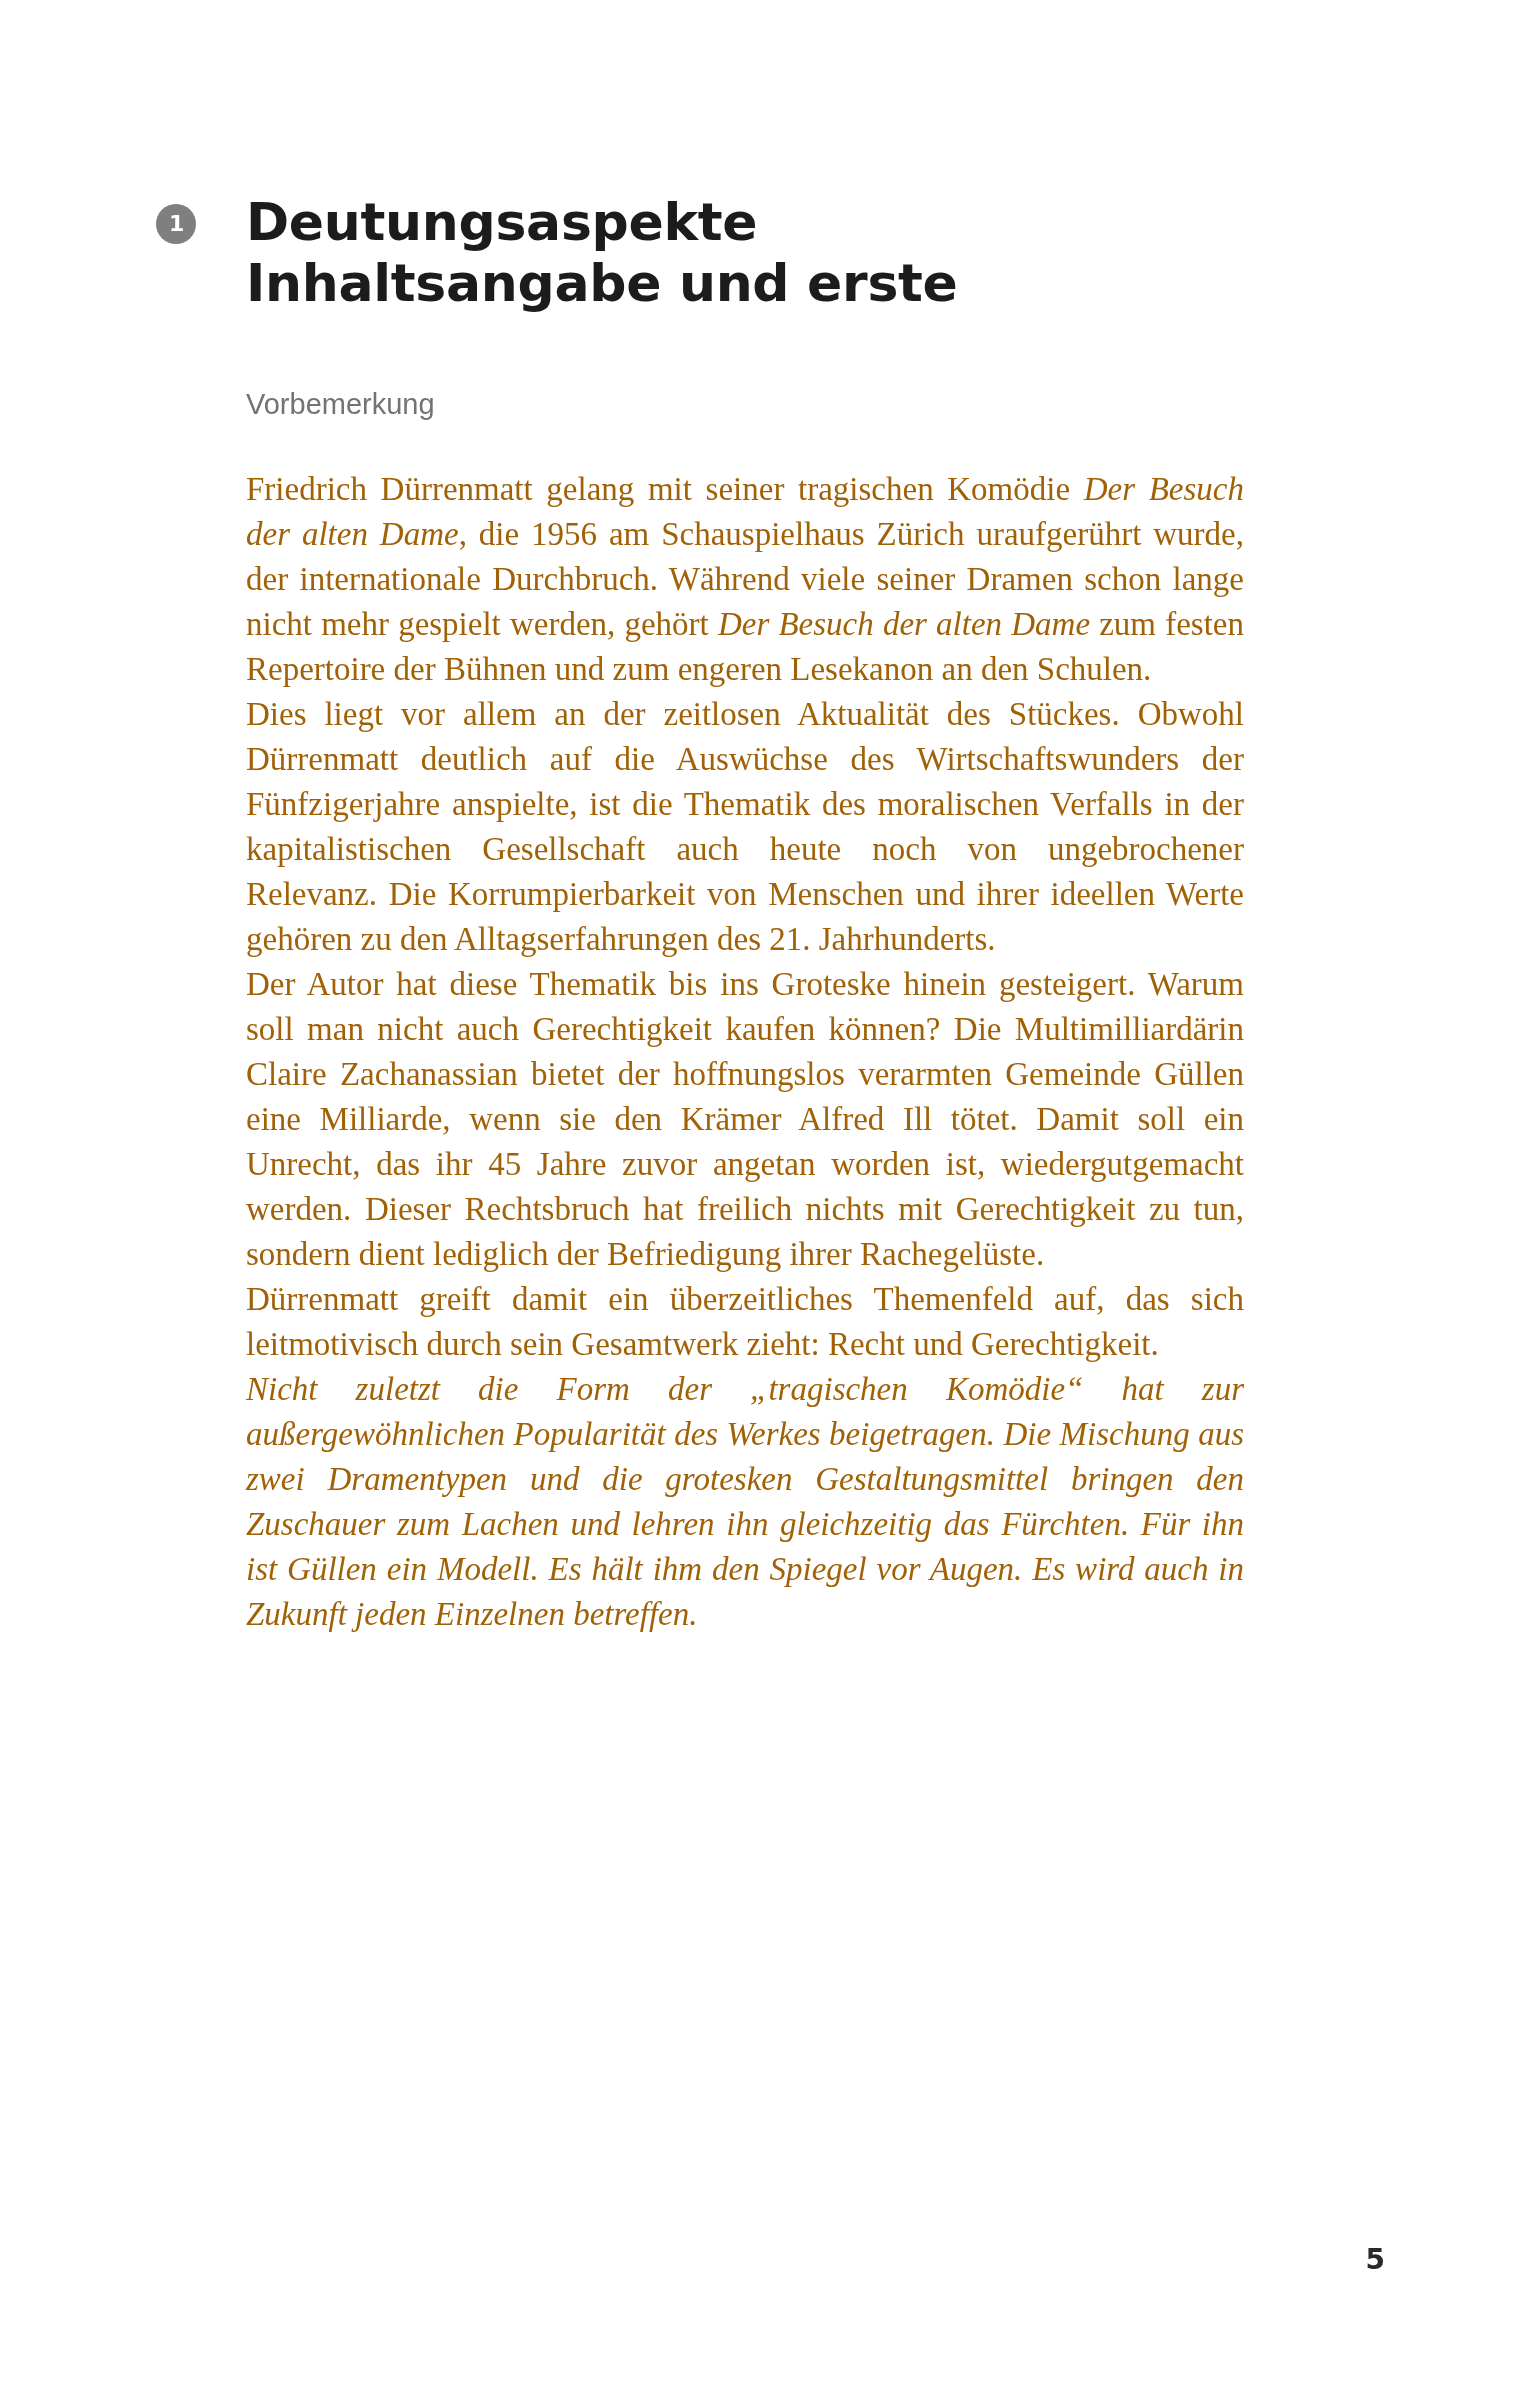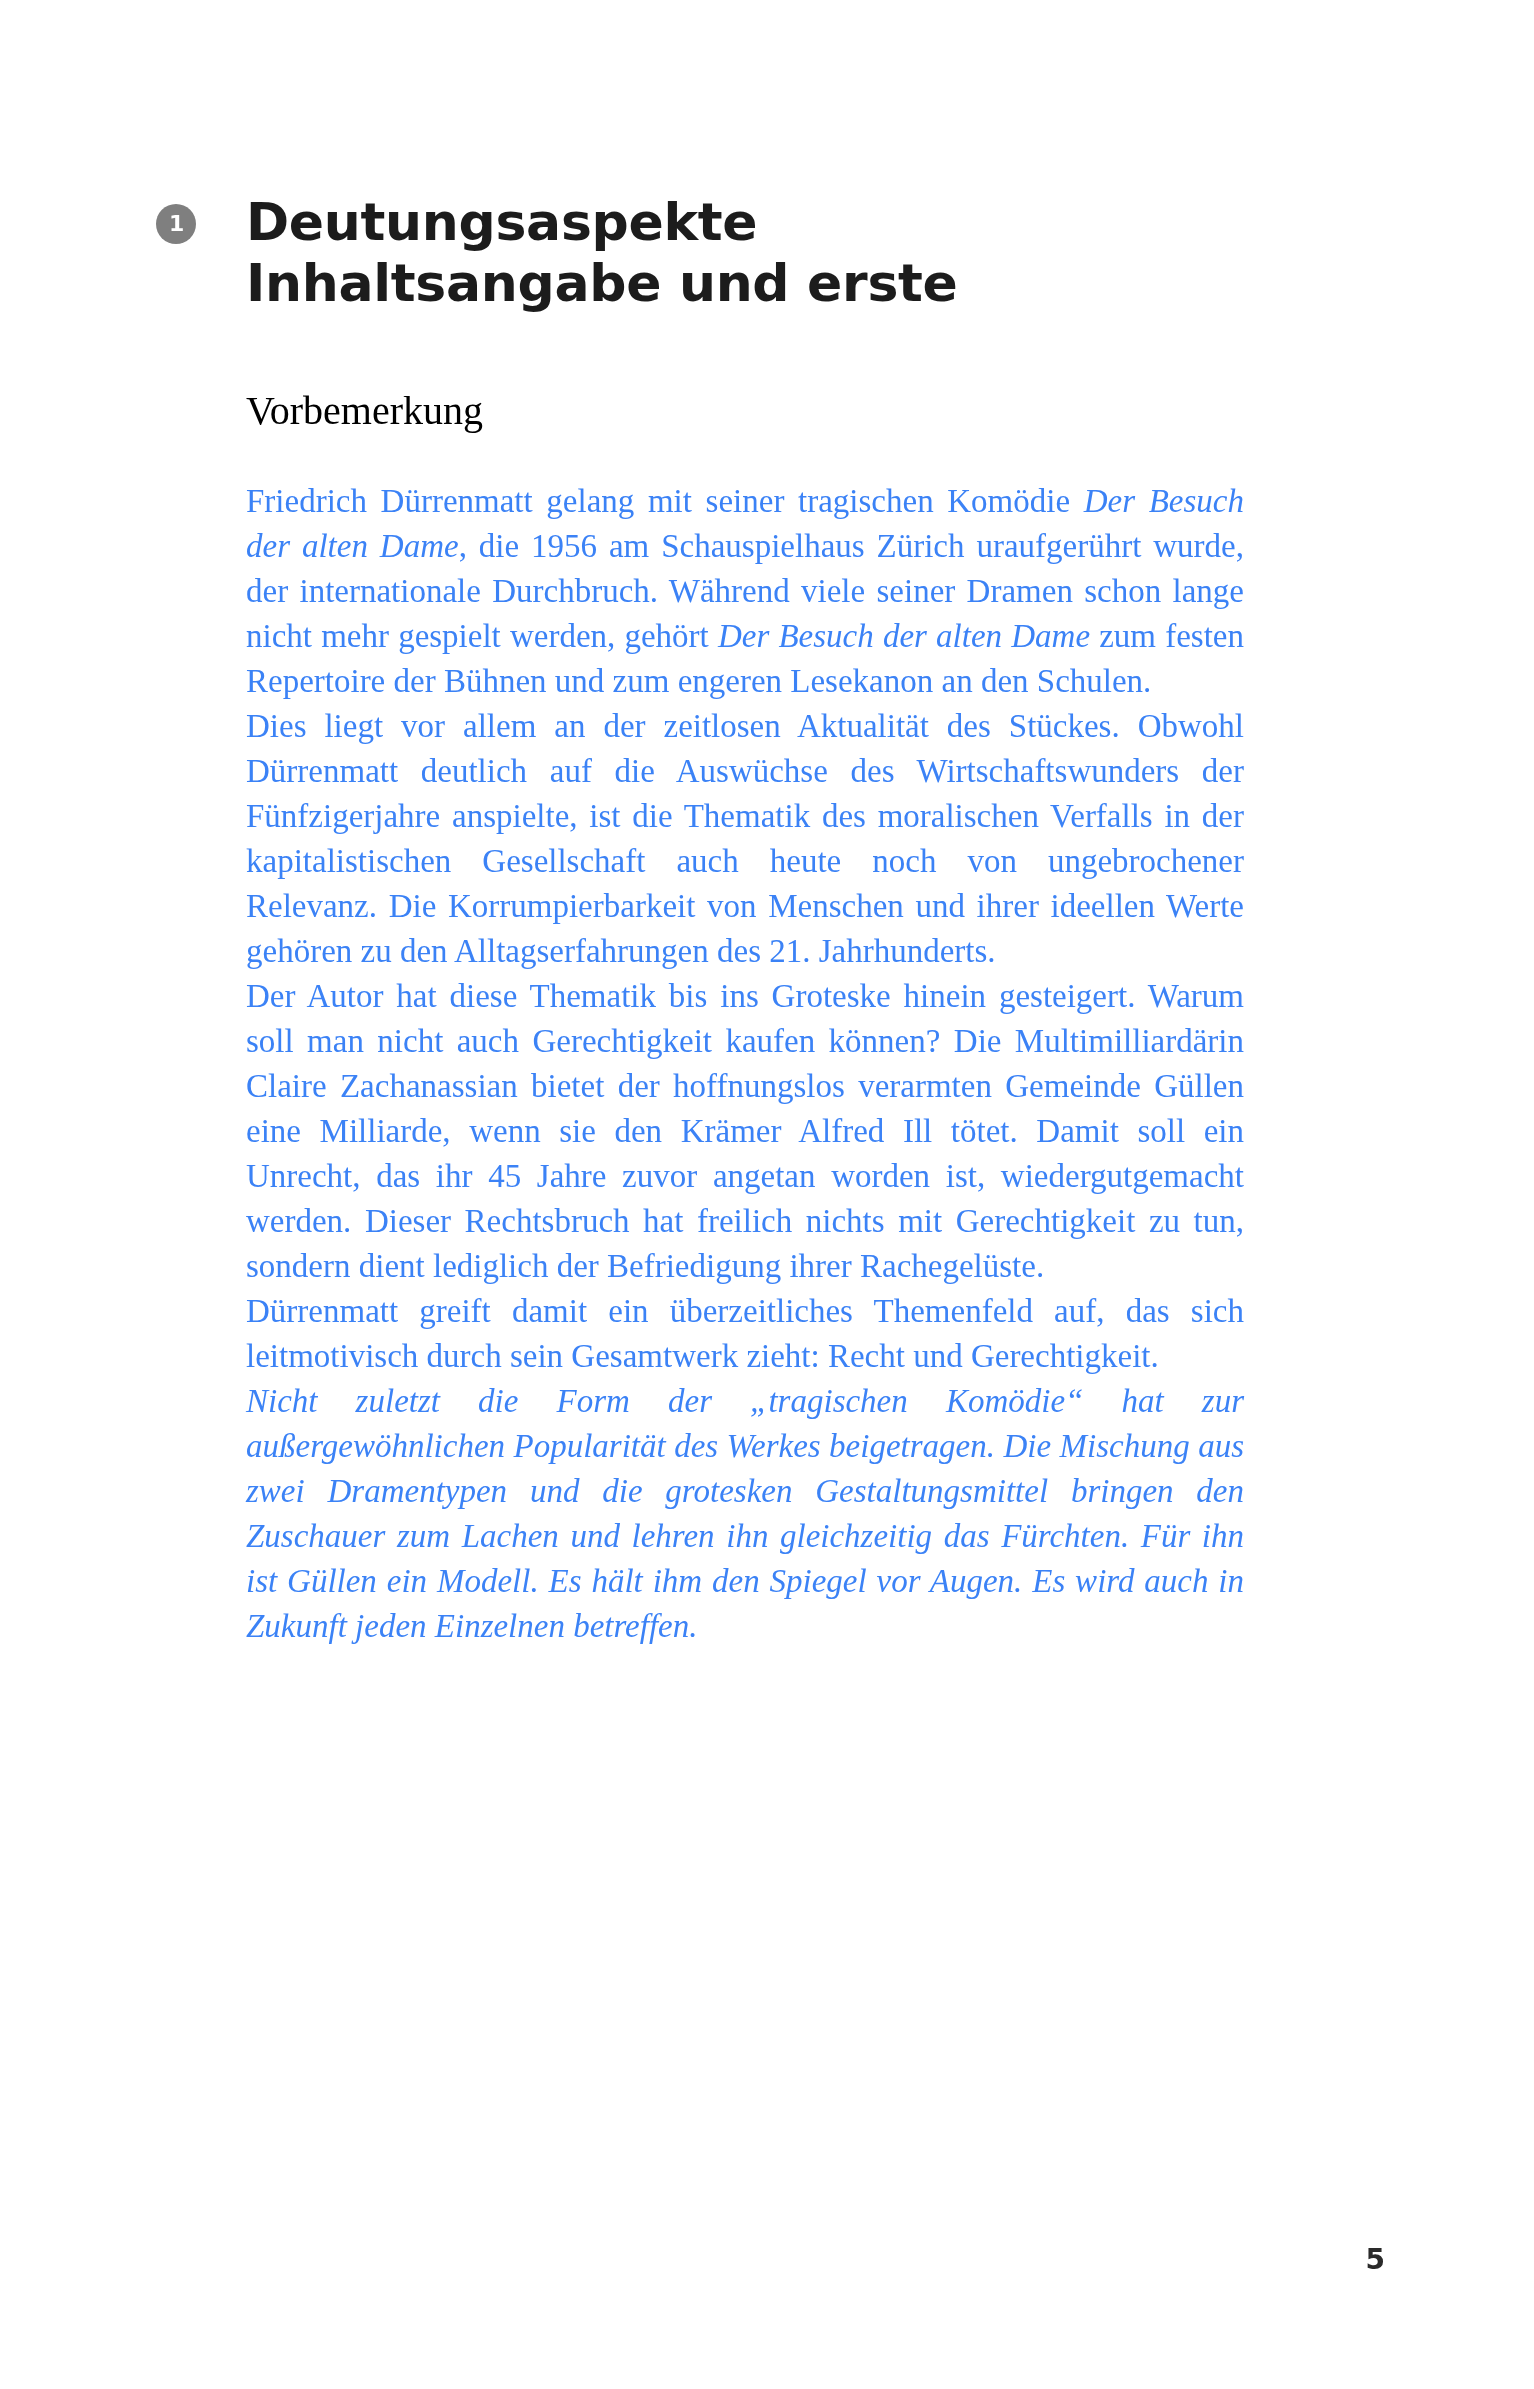--- a/index.html
+++ b/index.html
@@ -53,37 +53,37 @@
     line-height: 40px;
     text-align: center;
   }
   .chapter-title-line {
     display: block;
   }
 
   
   .section-head {
     margin: 75px 0 0 96px;
-    font-family: Liberation Serif, serif;
+    font-family: Liberation Sans, sans-serif;
     font-weight: normal;
-    font-size: 40px;
+    font-size: 29px;
     line-height: 1.1;
-    color: #000000;
+    color: #737373;
   }
 
   
   .body-copy {
     margin: 46px 0 0 96px;
     width: 998px;
     font-family: "Liberation Serif", serif;
     font-size: 33px;
     line-height: 1.365;
     text-align: justify;
     text-justify: inter-word;
-    color: #3b82f6;
+    color: #a16207;
   }
   .body-copy p {
     margin: 0;
     text-indent: 0;
   }
   .body-copy p.last-line-left {
     text-align: justify;
     font-style: italic;
   }
   .body-copy em {

